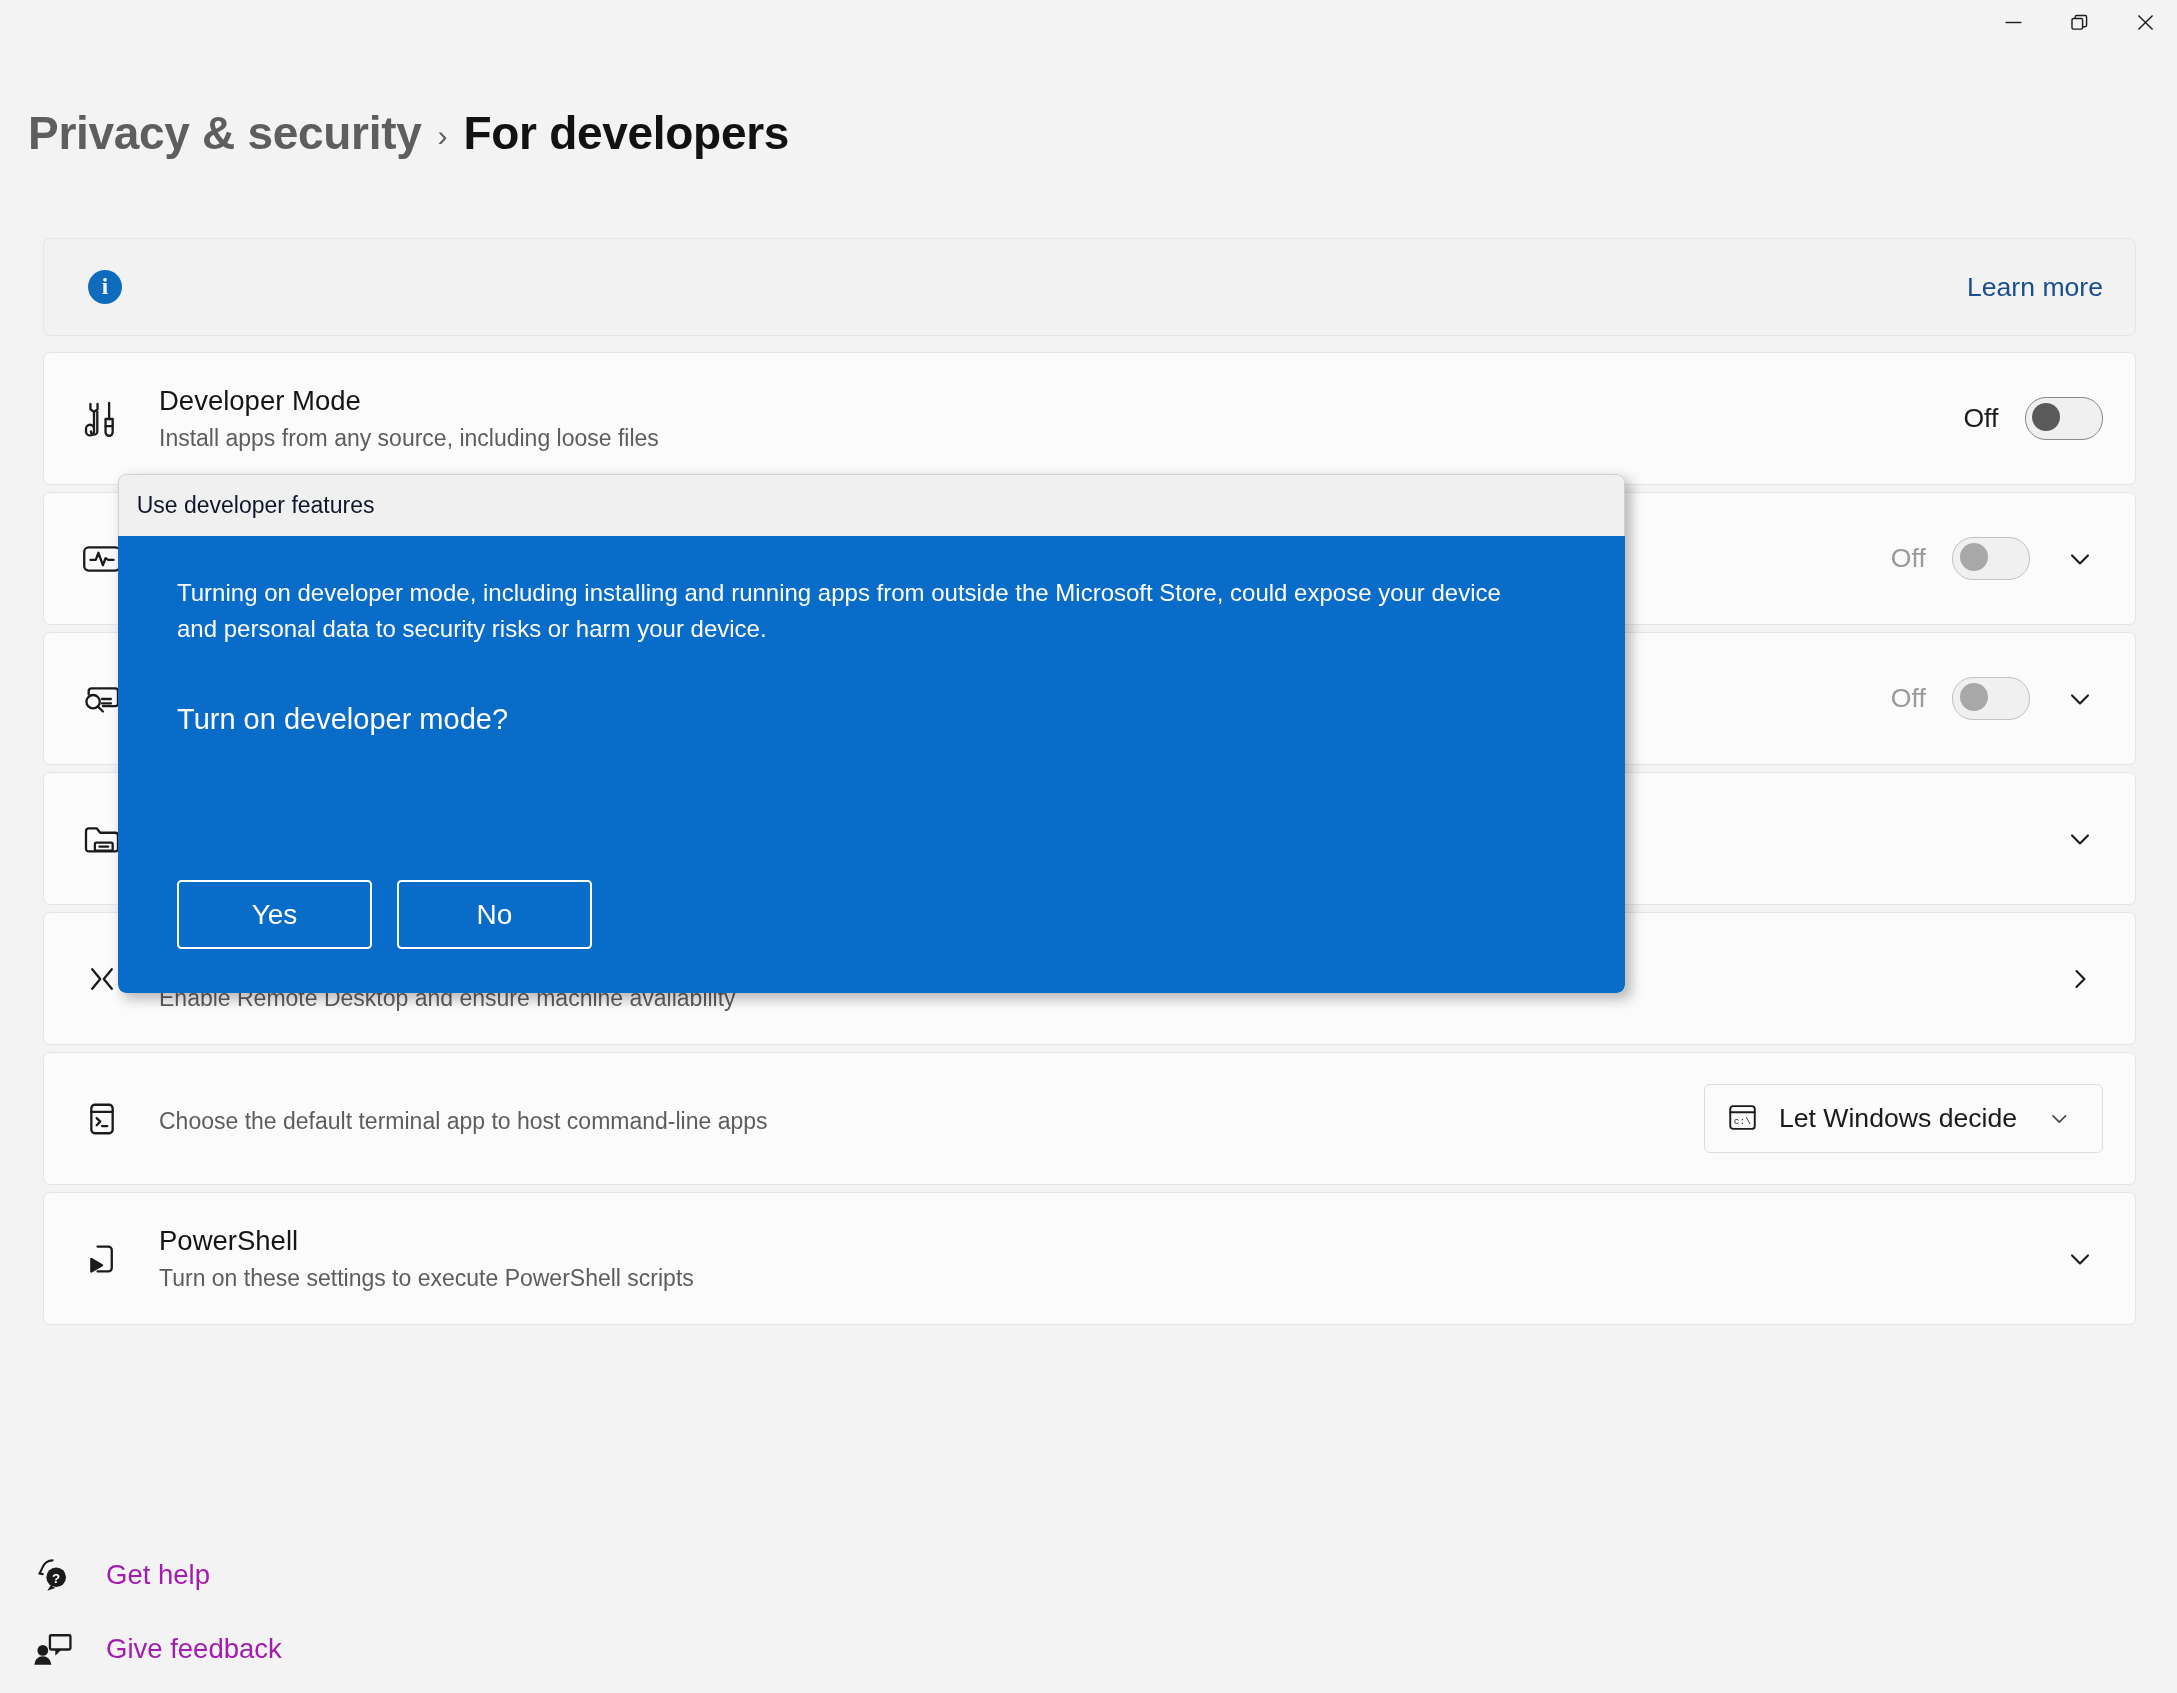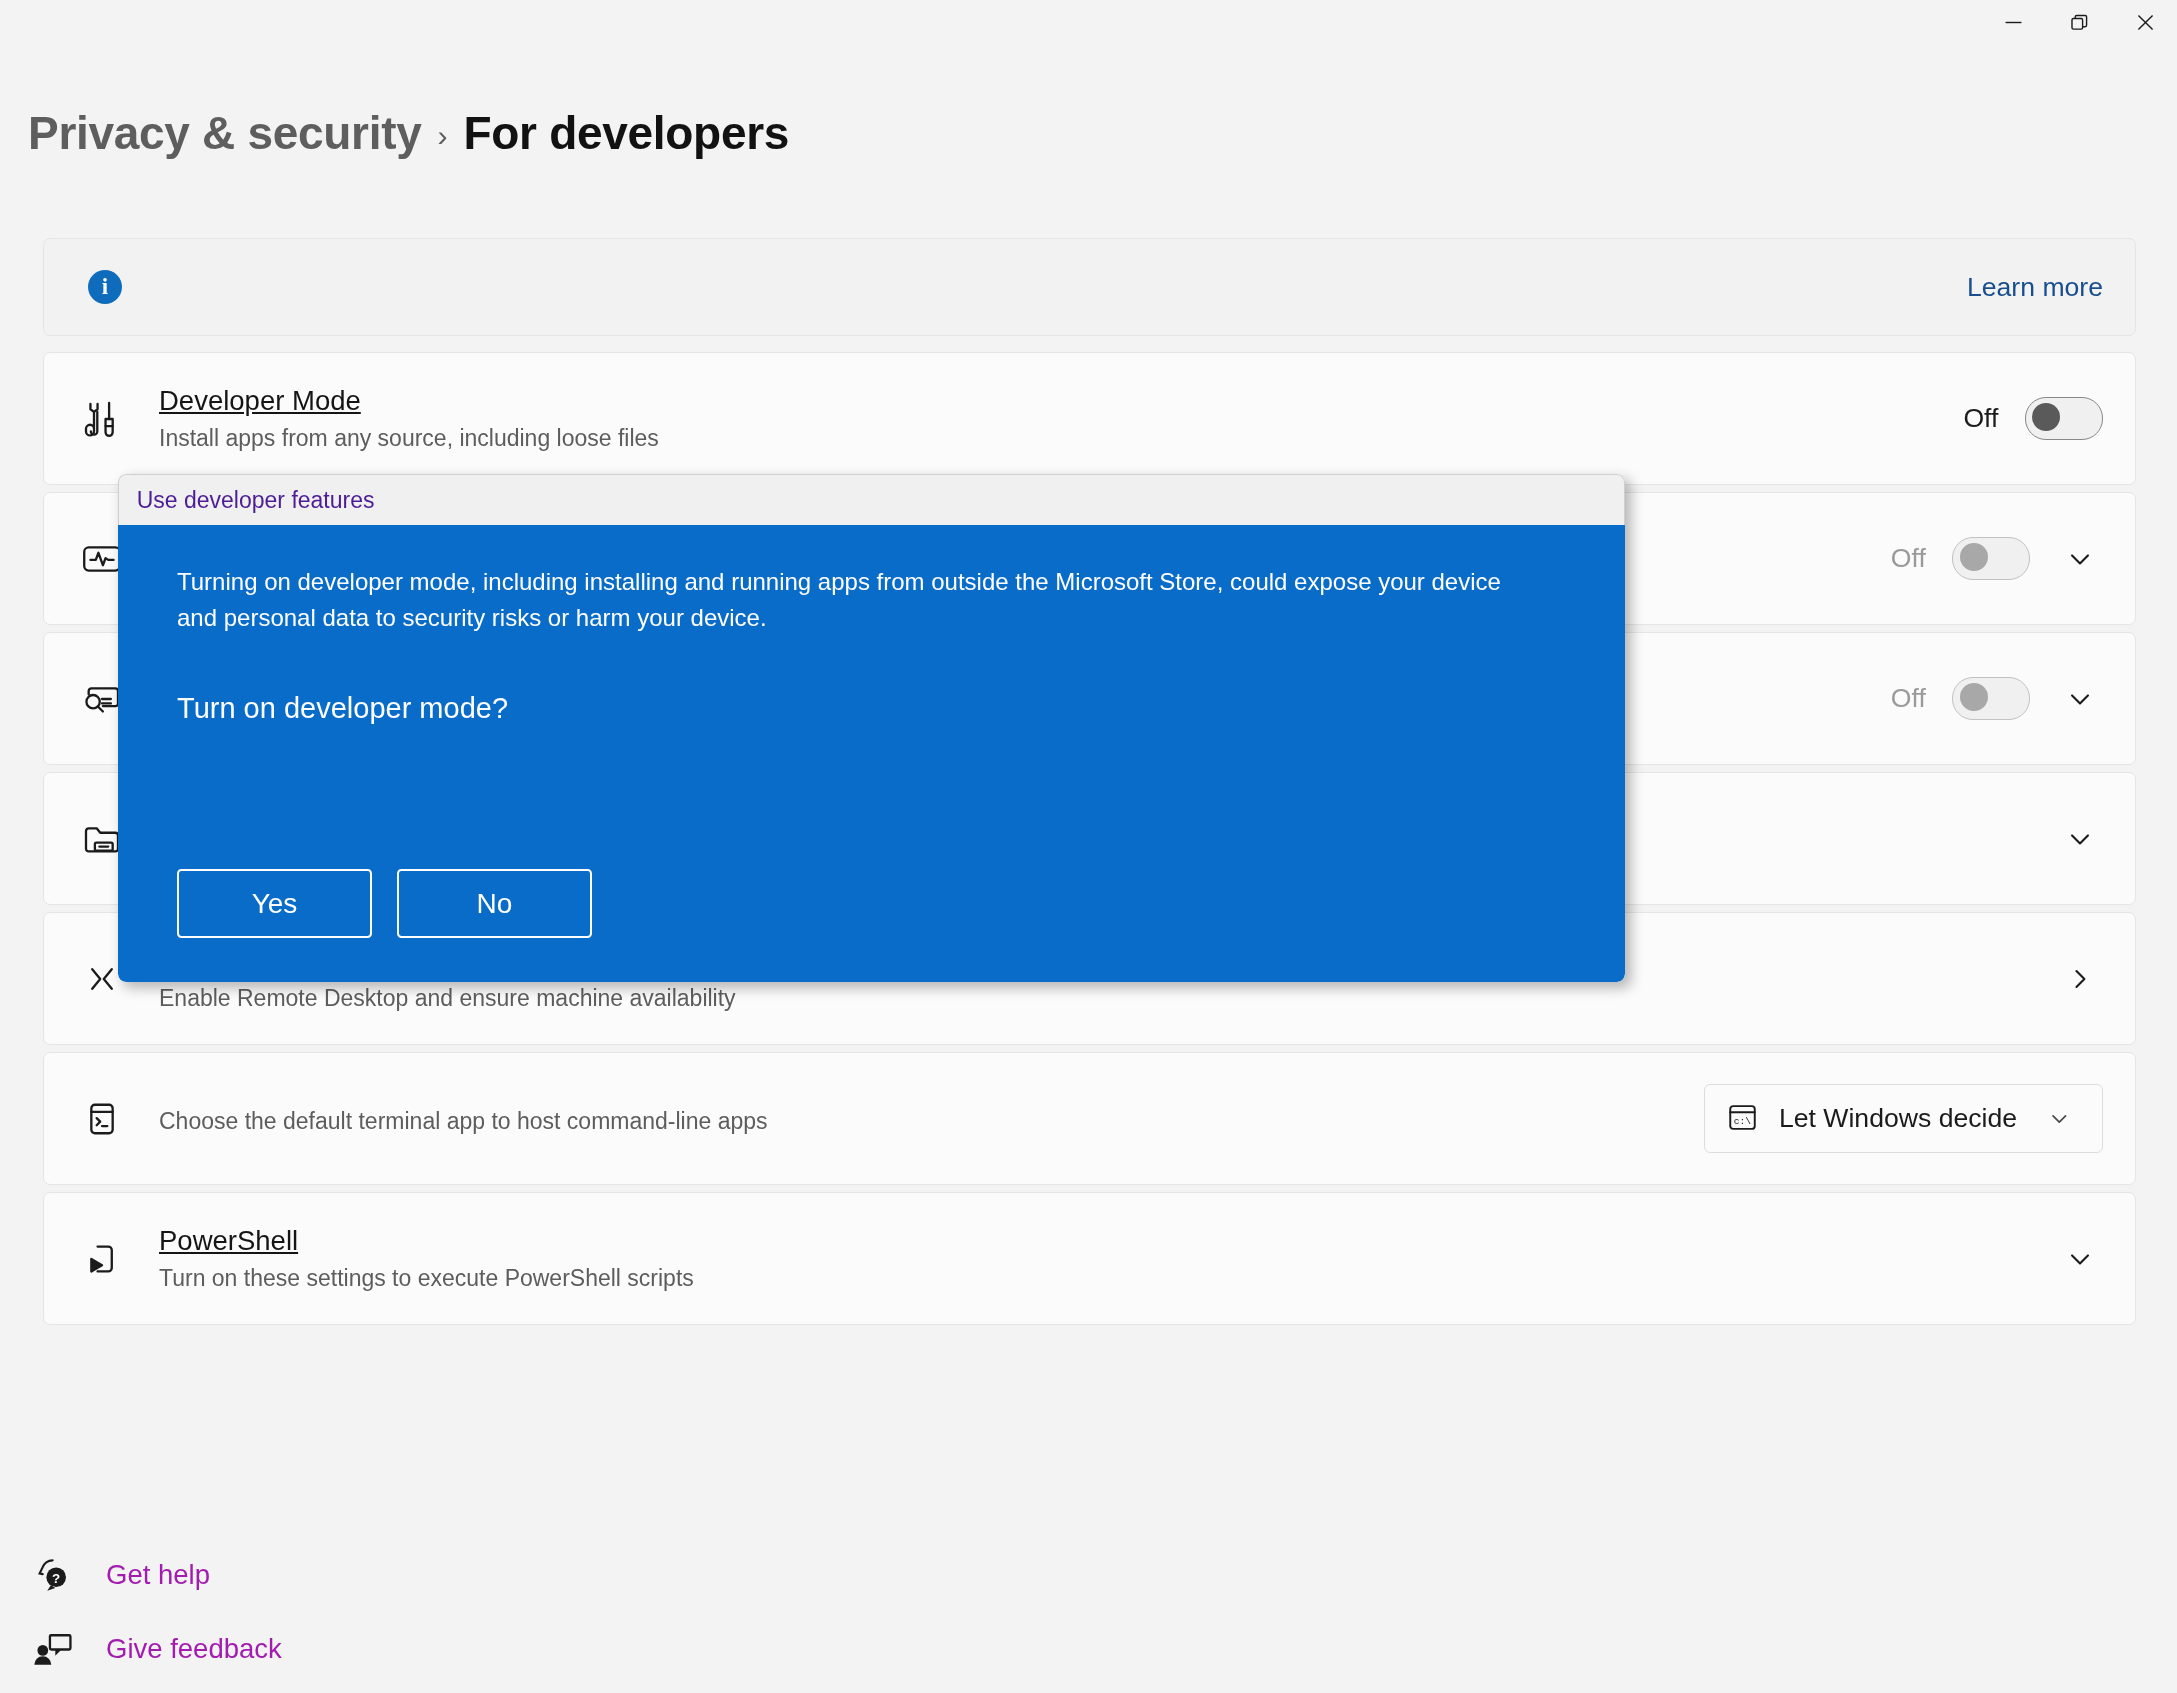--- a/index.html
+++ b/index.html
@@ -134,21 +134,20 @@
     color: #1b1b1b;
   }
   .row-texts {
     flex: 1 1 auto;
     min-width: 0;
   }
   .row-title {
     font-size: 27.5px;
     color: #151515;
     line-height: 1.25;
-    text-decoration: underline;
   }
   .row-desc {
     font-size: 23px;
     color: #5d5d5d;
     margin-top: 6.2px;
     line-height: 1.25;
   }
   .row-right {
     display: flex;
     align-items: center;
@@ -240,26 +239,26 @@
     width: 1507px;
     box-shadow: 5.3px 5.3px 12.4px rgba(0,0,0,0.28);
     border-radius: 8px 8px 8px 8px;
     overflow: hidden;
   }
   .dialog-title {
     background: #f0f0f0;
     border: 0.9px solid #cfcfcf;
     border-bottom: none;
     border-radius: 8px 8px 0 0;
-    height: 51px;
+    height: 62px;
     display: flex;
     align-items: center;
     padding-left: 17.7px;
     font-size: 23px;
-    color: #4c1d95;
+    color: #0f172a;
   }
   .dialog-body {
     background: #0a6cc9;
     padding: 39px 59px 35px 59px;
     border-radius: 0 0 8px 8px;
     min-height: 457px;
     display: flex;
     flex-direction: column;
   }
   .dialog-msg {

